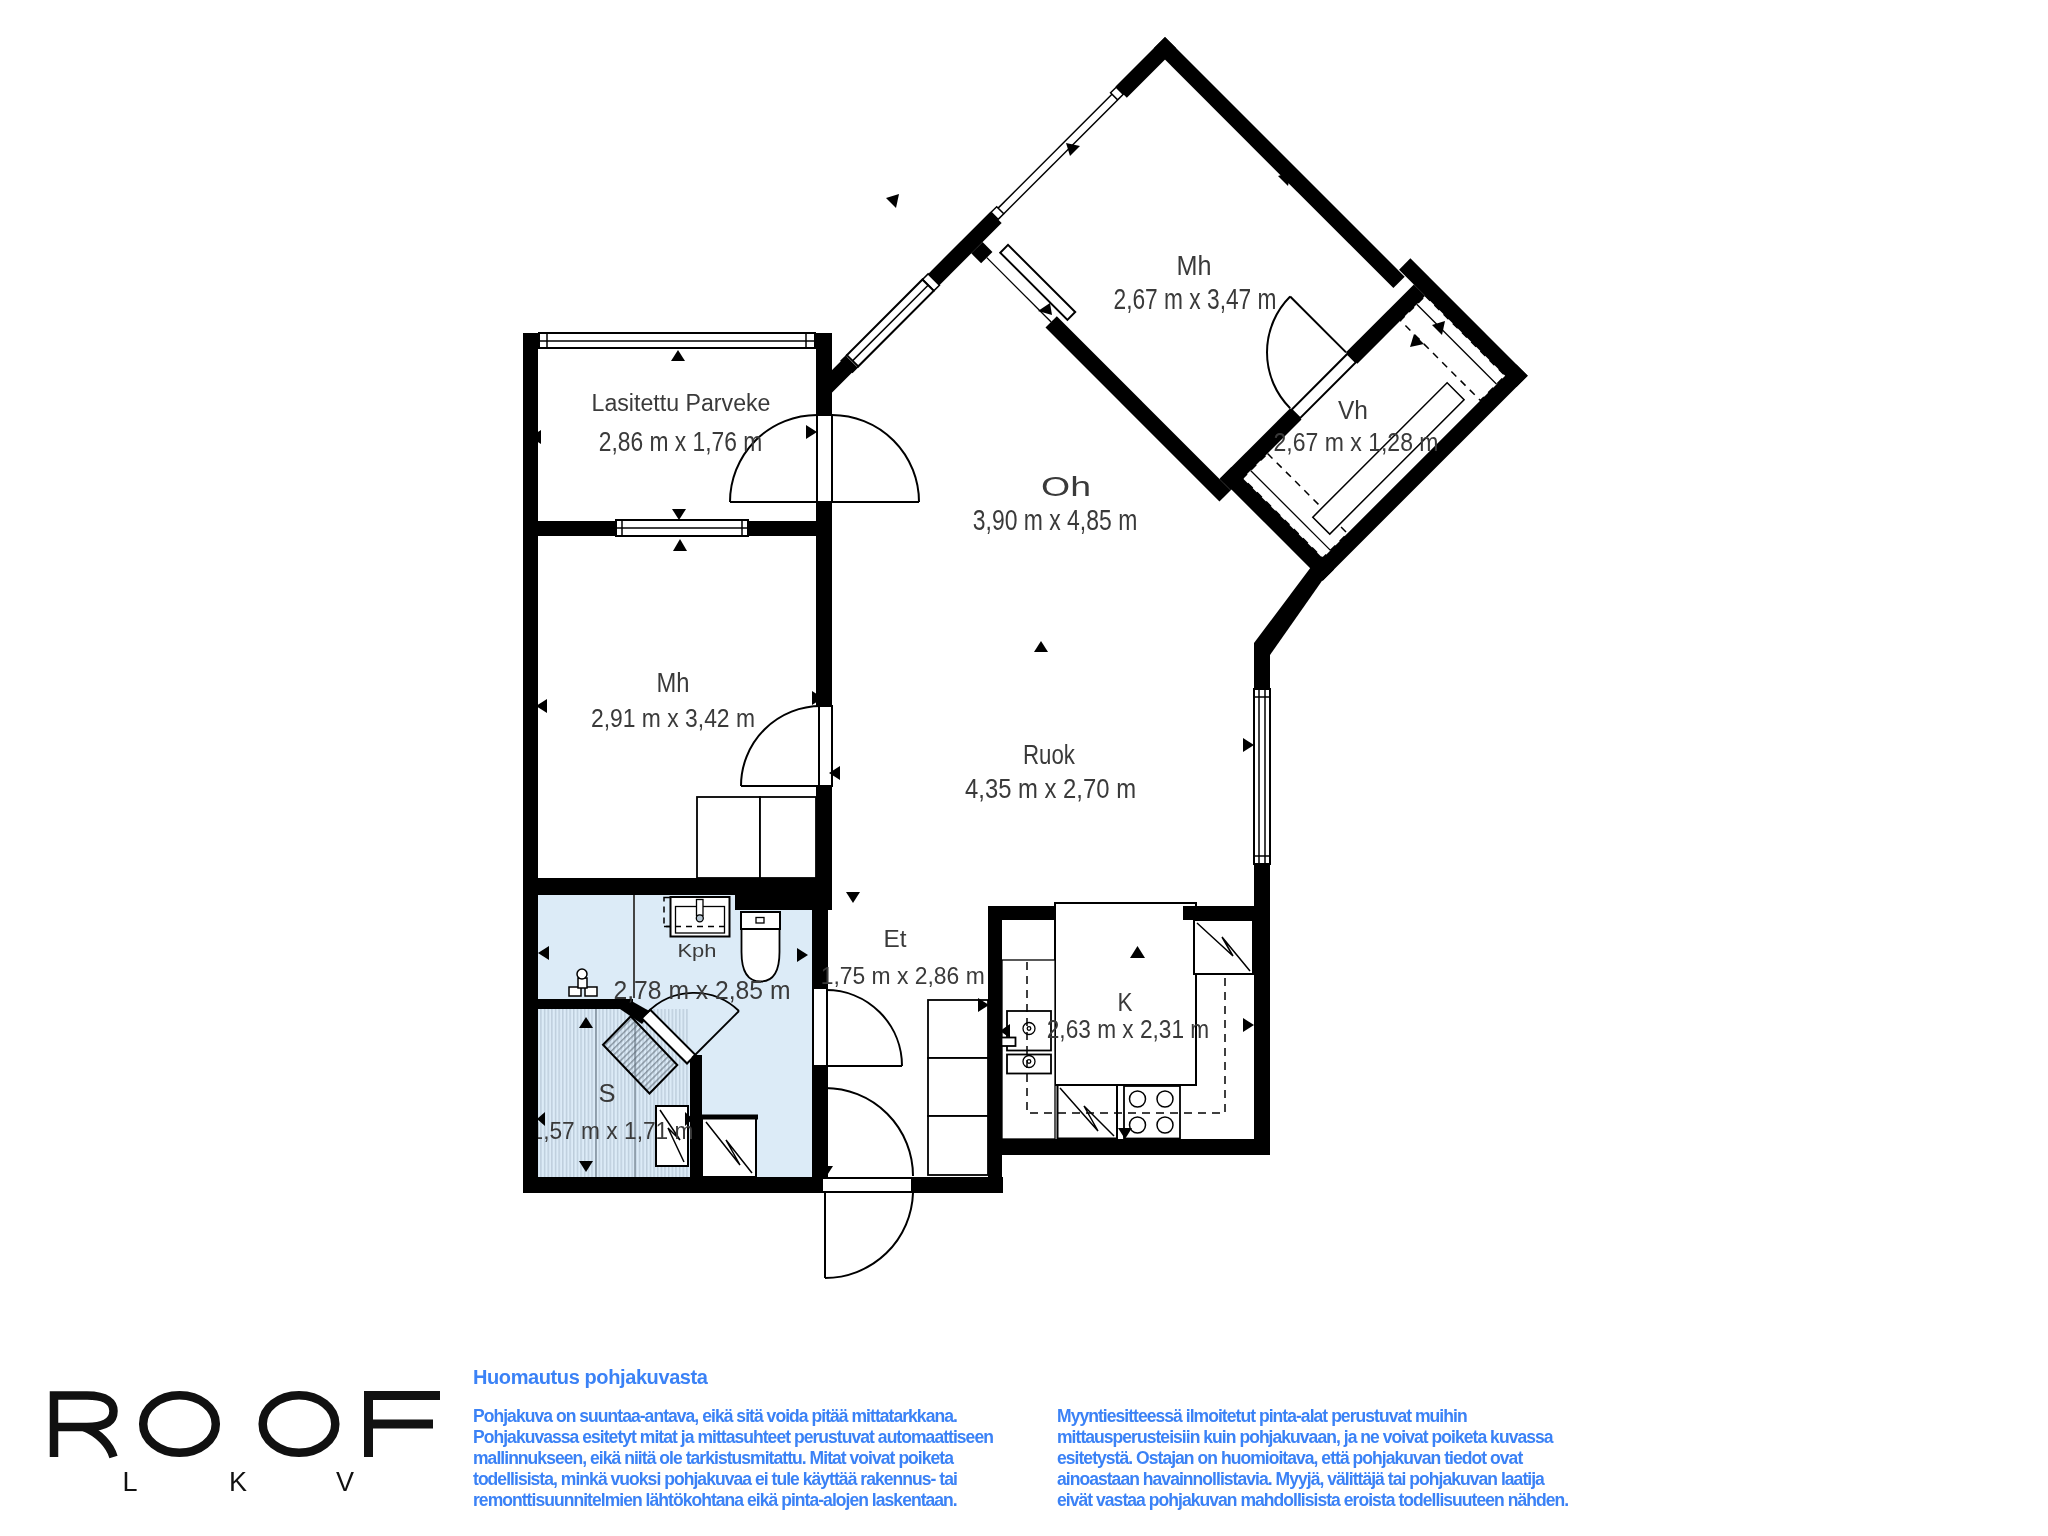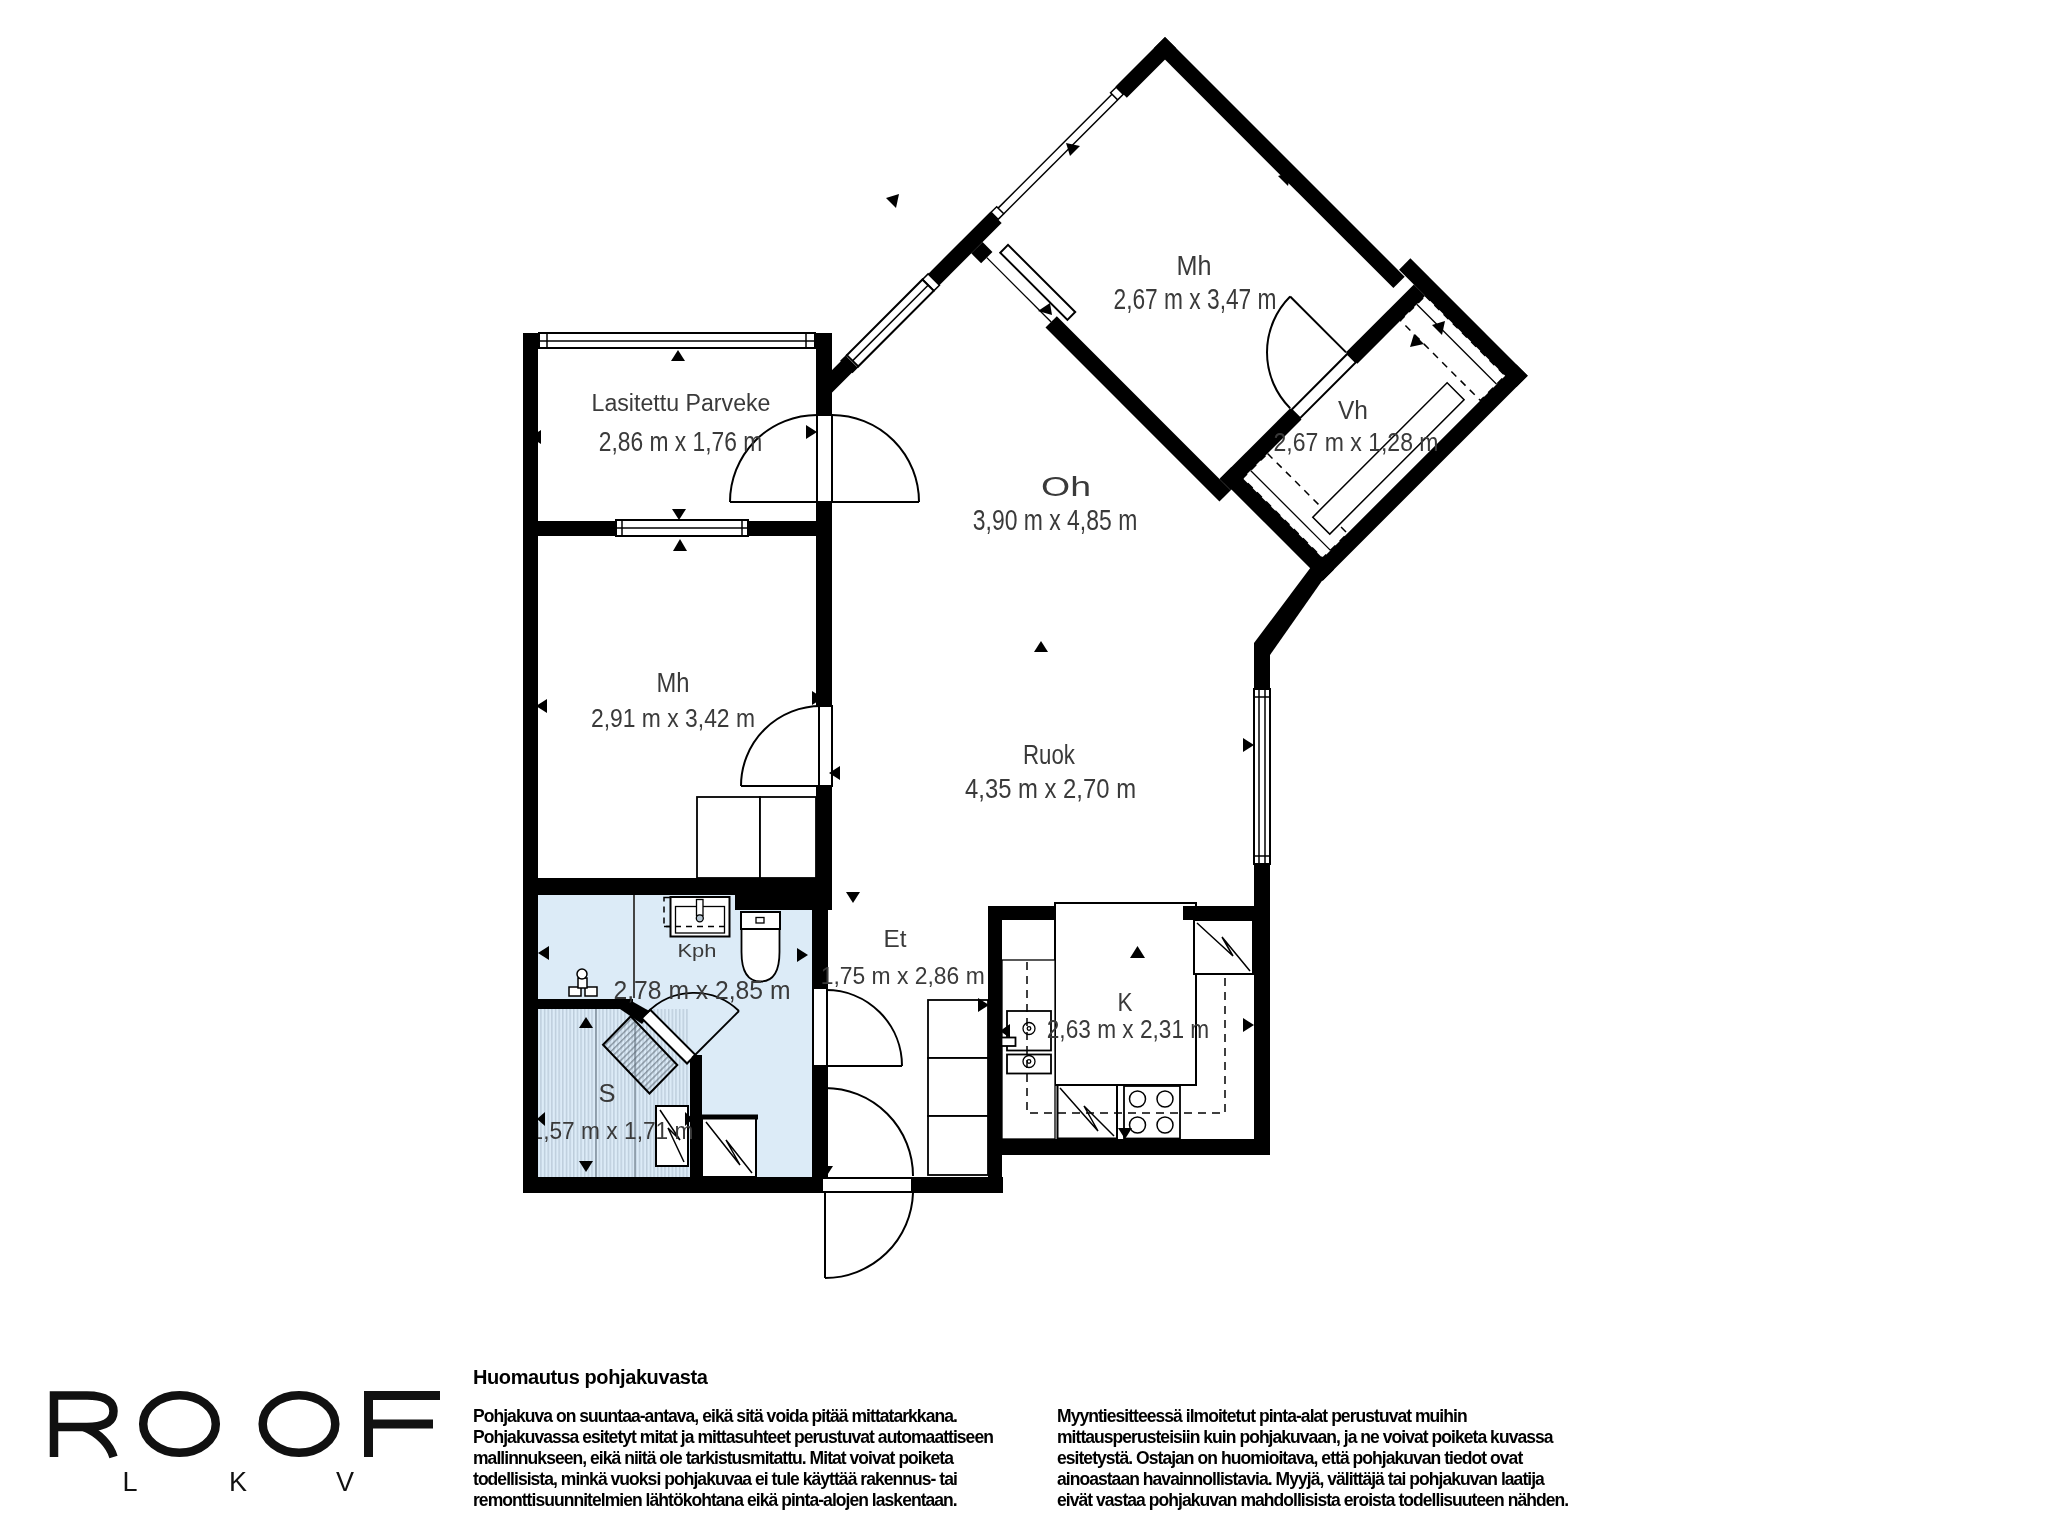--- a/index.html
+++ b/index.html
@@ -1,20 +1,20 @@
 <!DOCTYPE html>
 <html><head>
 <meta charset="utf-8">
 <style>
   html,body{margin:0;padding:0;background:#fff;}
   #page{position:relative;width:2048px;height:1536px;background:#fff;overflow:hidden;
         font-family:"Liberation Sans", sans-serif;}
   svg{position:absolute;left:0;top:0;}
   .disc{position:absolute;font-family:"Liberation Sans", sans-serif;font-weight:700;
-        color:#000000;font-size:17.5px;line-height:21px;letter-spacing:-0.95px;white-space:nowrap;}
+        color:#3b82f6;font-size:17.5px;line-height:21px;letter-spacing:-0.95px;white-space:nowrap;}
 </style>
 </head>
 <body>
 <div id="page">
 <svg width="2048" height="1536" viewBox="0 0 2048 1536">
 <defs>
   <pattern id="saunafloor" width="3.65" height="8" patternUnits="userSpaceOnUse">
     <rect width="3.65" height="8" fill="#dcebf7"></rect>
     <line x1="0.8" y1="0" x2="0.8" y2="8" stroke="#a7b8c7" stroke-width="0.9"></line>
   </pattern>

